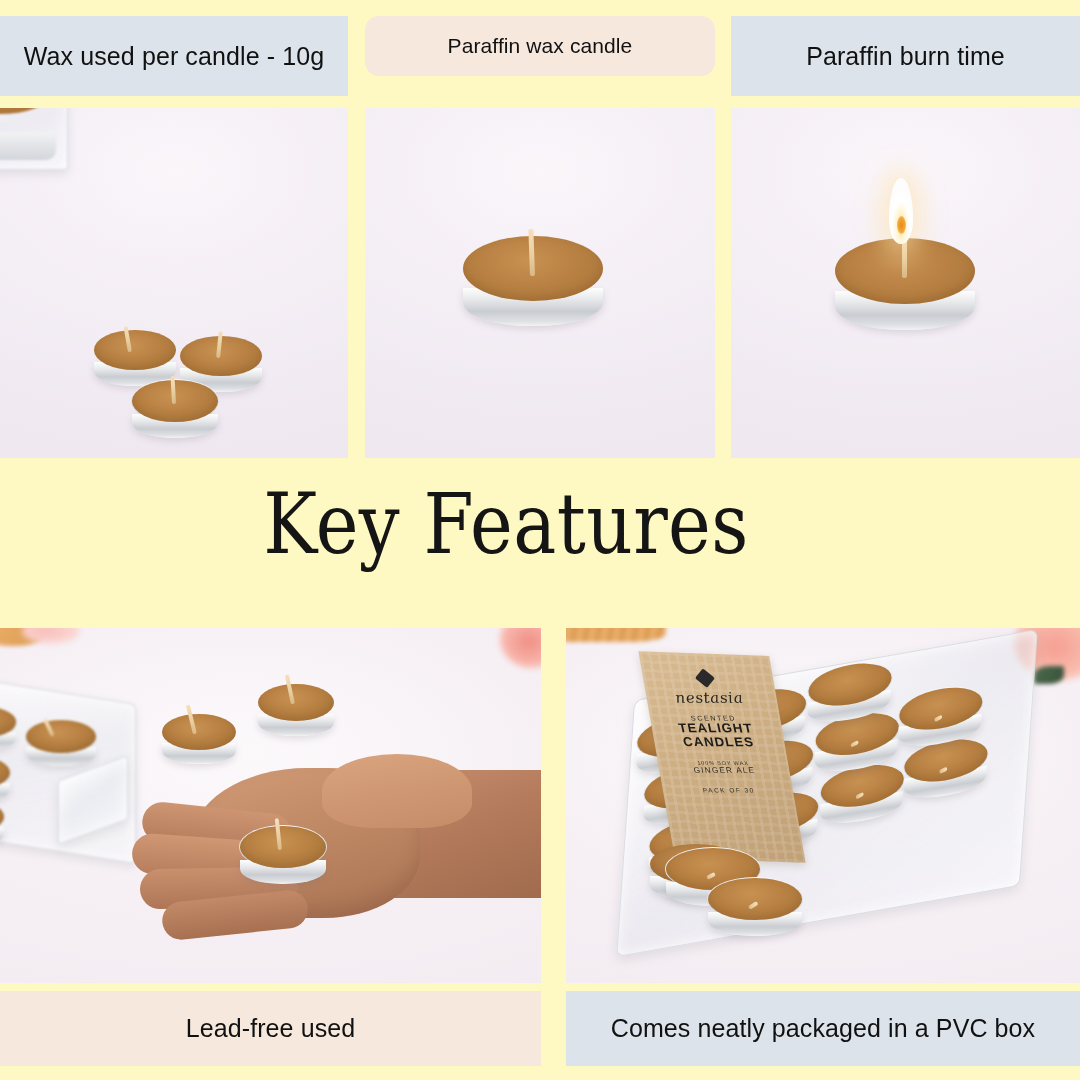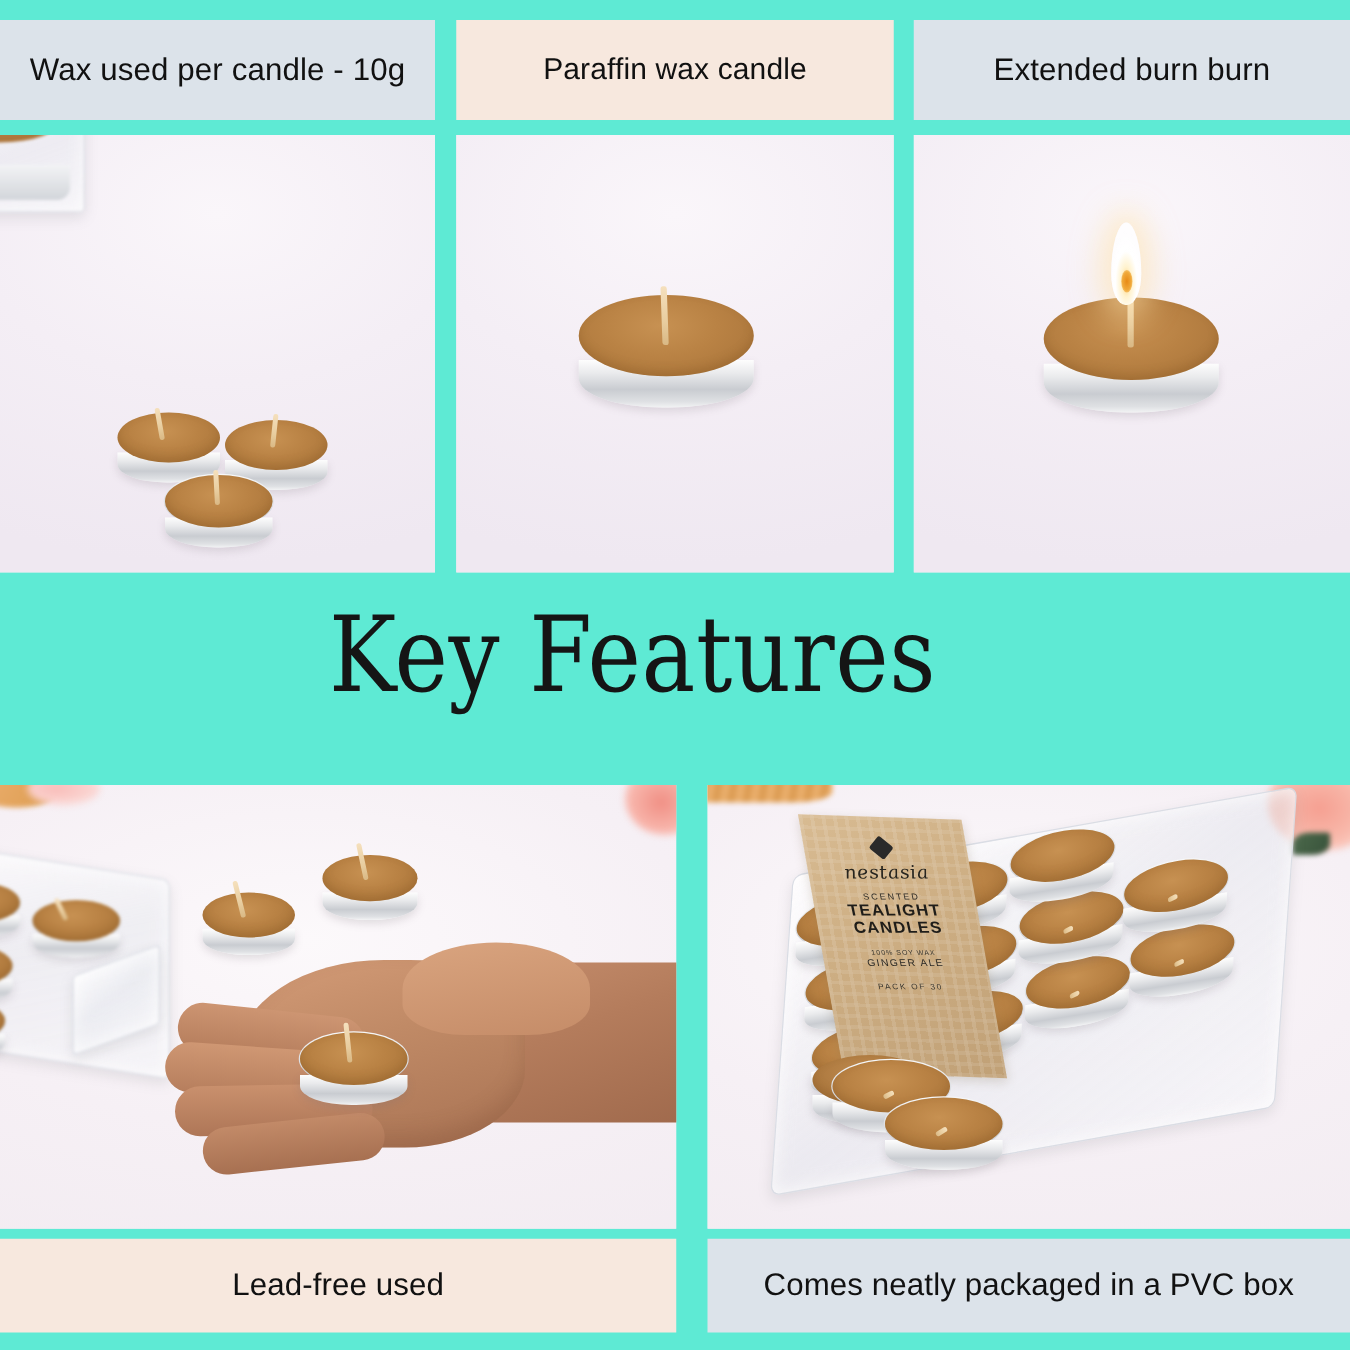--- a/index.html
+++ b/index.html
@@ -3,21 +3,21 @@
 <meta charset="utf-8">
 <style>
   html,body{margin:0;padding:0;}
   body{
     width:1080px;height:1080px;
     background:#ffffff;
     font-family:"Liberation Sans", sans-serif;
     overflow:hidden;
     position:relative;
   }
-  .page{position:absolute;inset:0;background:#5eead4;}
+  .page{position:absolute;inset:0;background:#fef9c3;}
 
   
   .banner{
     position:absolute;
     display:flex;align-items:center;justify-content:center;
     color:#111111;
     font-family:"Liberation Sans", sans-serif;
     letter-spacing:.1px;
     white-space:nowrap;
   }
@@ -120,26 +120,26 @@
 </style>
 </head>
 <body>
 
 <div class="page">
 
   <div class="banner" style="left:0px;top:16px;width:348px;height:80px;background:#DCE3EA;font-size:25px;">
     <span>Wax used per candle - 10g</span>
   </div>
 
-  <div class="banner" style="left:365px;top:16px;width:350px;height:80px;background:#F7E8DE;font-size:24px;">
+  <div class="banner" style="left:365px;top:16px;width:350px;height:60px;background:#F7E8DE;font-size:21px;border-radius:14px;">
     <span>Paraffin wax candle</span>
   </div>
 
   <div class="banner" style="left:731px;top:16px;width:349px;height:80px;background:#DCE3EA;font-size:25px;">
-    <span>Extended burn burn</span>
+    <span>Paraffin burn time</span>
   </div>
 
   <div class="photo" style="left:0px;top:108px;width:348px;height:350px;">
     <div class="bg bg-top"></div>
 
     <div class="tray blur-soft" style="left:-52px;top:-16px;width:120px;height:78px;">
       <div class="tray-face" style="border-radius:4px;"></div>
       <div style="position:absolute;left:4px;top:-14px;width:96px;height:36px;border-radius:50%;
                   background:radial-gradient(ellipse at 50% 45%,#bf8549 0%,#ab7439 70%,#9d6a33 100%);"></div>
       <div style="position:absolute;left:-2px;top:40px;width:110px;height:28px;

